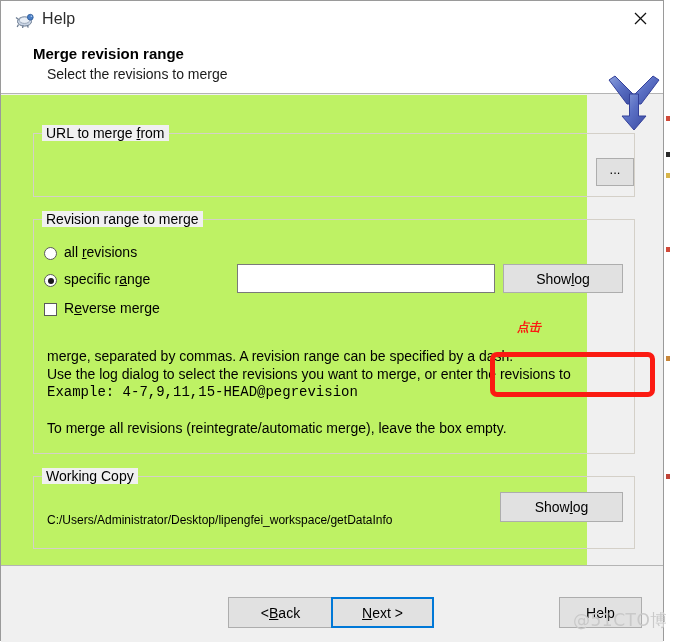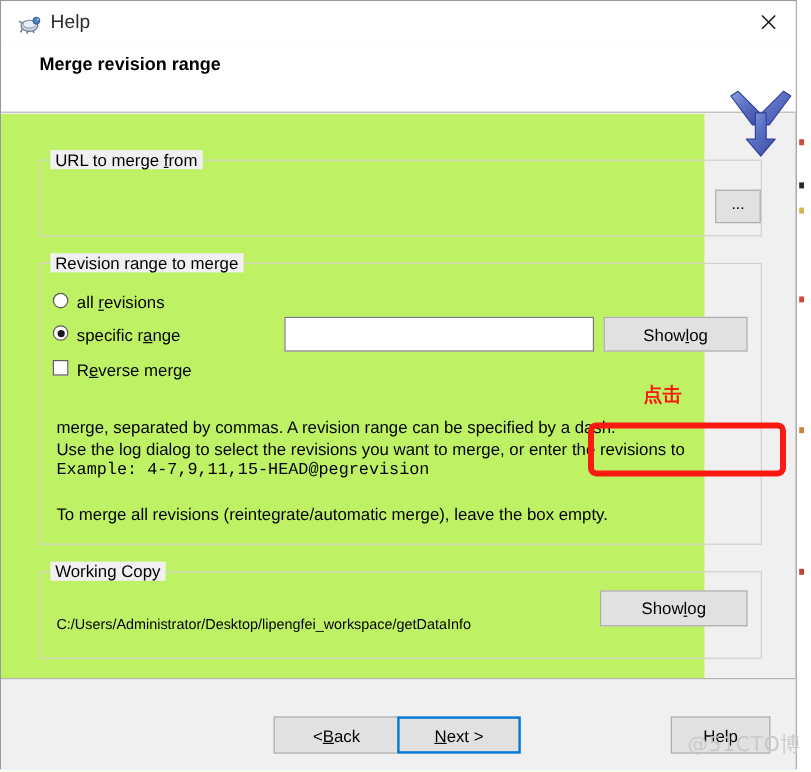--- a/index.html
+++ b/index.html
@@ -161,21 +161,21 @@
     align-items: center;
     justify-content: center;
     padding-bottom: 6px;
     cursor: default;
   }
 
   
   .opt-row {
     position: absolute;
     display: flex;
-    align-items: flex-start;
+    align-items: flex-end;
     font-size: 14px;
     color: #000;
     cursor: default;
   }
   .radio-ring {
     width: 13px; height: 13px;
     border: 1px solid #5a5a5a;
     border-radius: 50%;
     background: #fff;
     box-sizing: border-box;
@@ -236,25 +236,26 @@
     position: absolute;
     left: 489px; top: 257px;
     width: 165px; height: 45px;
     border: 5px solid #fb1a12;
     border-radius: 7px;
     box-sizing: border-box;
     pointer-events: none;
   }
   #annot-text {
     position: absolute;
-    left: 535px; top: 224px;
-    font-size: 16px;
+    left: 516px; top: 224px;
+    font-size: 12px;
     font-weight: bold;
     color: #fb1a12;
     font-family: "DejaVu Sans", sans-serif;
+    font-style: italic;
   }
 
   
   .body-line {
     position: absolute;
     left: 13px;
     font-size: 14px;
     color: #000;
     white-space: nowrap;
   }
@@ -350,20 +351,21 @@
         <svg width="13" height="13" viewBox="0 0 13 13">
           <line x1="1" y1="1" x2="12" y2="12" stroke="#111" stroke-width="1.2"></line>
           <line x1="12" y1="1" x2="1" y2="12" stroke="#111" stroke-width="1.2"></line>
         </svg>
       </span>
     </div>
   </div>
 
   <div id="header">
     <div id="header-title">Merge revision range</div>
+    <div id="header-sub">Select the revisions to merge</div>
     <span id="merge-logo">
       <svg width="66" height="58" viewBox="0 0 66 58">
         <defs>
           <linearGradient id="blg" x1="0" y1="0" x2="1" y2="1">
             <stop offset="0%" stop-color="#8ea2dc"></stop>
             <stop offset="45%" stop-color="#5a6fc4"></stop>
             <stop offset="100%" stop-color="#3a4aa0"></stop>
           </linearGradient>
         </defs>
         <g fill="url(#blg)" stroke="#33409a" stroke-width="1" stroke-linejoin="round">

